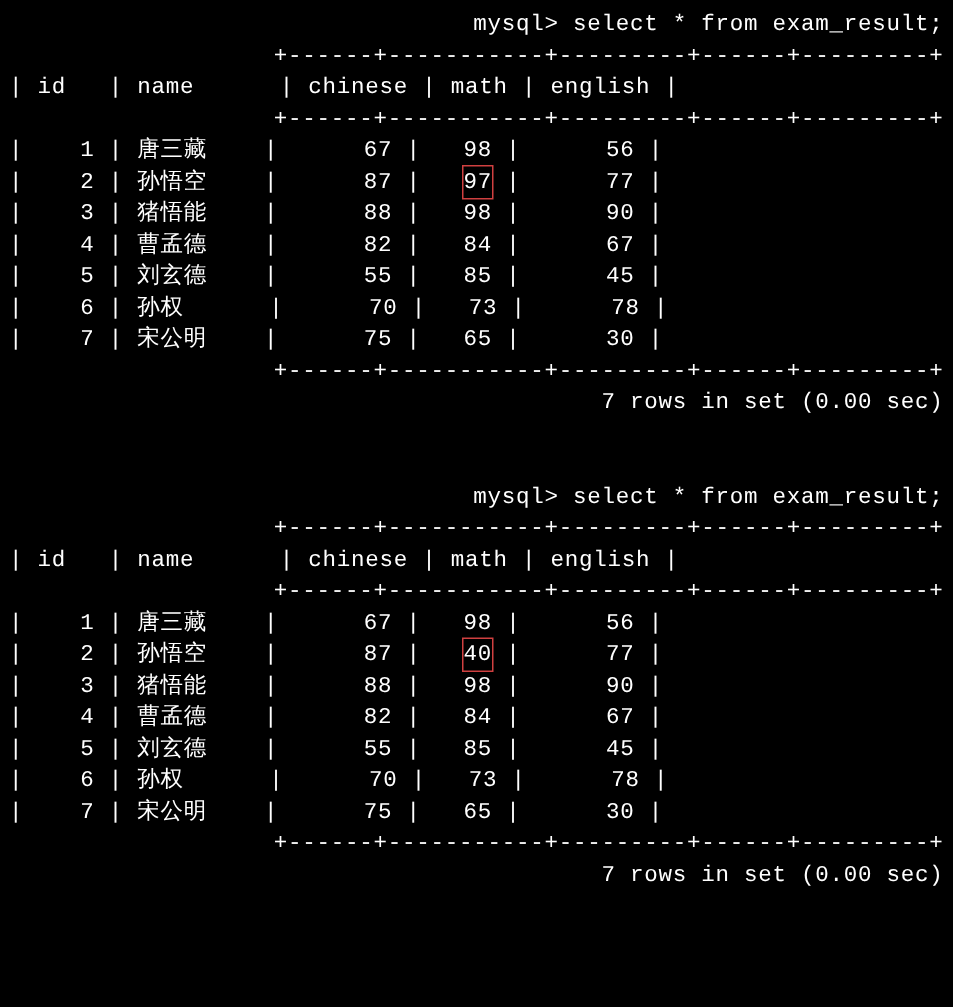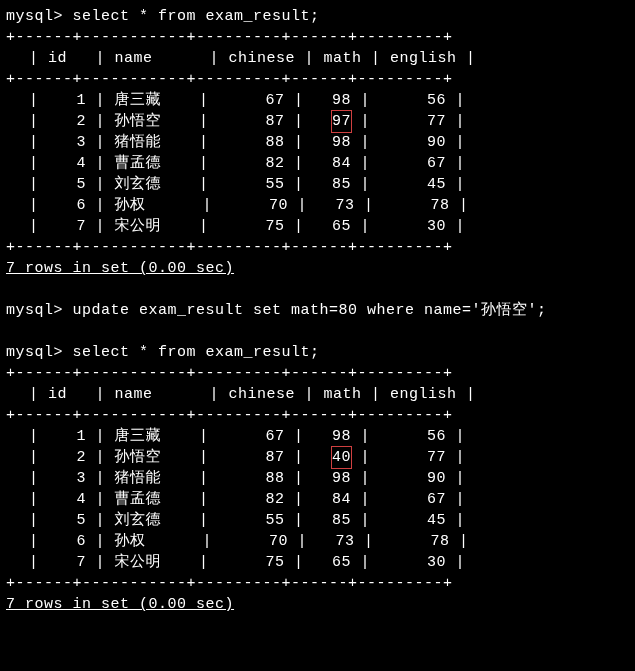--- a/index.html
+++ b/index.html
@@ -1,48 +1,47 @@
 <!DOCTYPE html>
 <html><head>
   <meta charset="utf-8">
   <style>
     * {
       margin: 0;
       padding: 0;
       box-sizing: border-box;
+      text-align: right;
     }
     body {
       background: #000;
       color: #fff;
       font-family: 'Consolas', 'Courier New', monospace;
       font-size: 15px;
       line-height: 1.4;
       padding: 6px;
       width: 635px;
       letter-spacing: 0.5px;
     }
     .prompt {
       white-space: pre;
     }
     .border-row {
       white-space: pre;
     }
     .header-row, .data-row {
       white-space: pre;
       display: flex;
-      margin-left: 23px;
     }
     .highlight {
       border: 1px solid #d04040;
       margin: -1px;
       display: inline-block;
     }
     .status {
       white-space: pre;
-      text-decoration: underline;
     }
     .blank {
       height: 1.4em;
     }
   </style>
 </head>
 <body>
 
 <div id="root">
     <div class="prompt">mysql&gt; select * from exam_result;</div>
@@ -52,21 +51,20 @@
     <div class="data-row">|    1 | 唐三藏    |      67 |   98 |      56 |</div>
     <div class="data-row">|    2 | 孙悟空    |      87 |   <span class="highlight">97</span> |      77 |</div>
     <div class="data-row">|    3 | 猪悟能    |      88 |   98 |      90 |</div>
     <div class="data-row">|    4 | 曹孟德    |      82 |   84 |      67 |</div>
     <div class="data-row">|    5 | 刘玄德    |      55 |   85 |      45 |</div>
     <div class="data-row">|    6 | 孙权      |      70 |   73 |      78 |</div>
     <div class="data-row">|    7 | 宋公明    |      75 |   65 |      30 |</div>
     <div class="border-row">+------+-----------+---------+------+---------+</div>
     <div class="status">7 rows in set (0.00 sec)</div>
     <div class="blank"></div>
-    <div class="prompt">mysql&gt; update exam_result set math=80 where name='孙悟空';</div>
     <div class="blank"></div>
     <div class="prompt">mysql&gt; select * from exam_result;</div>
     <div class="border-row">+------+-----------+---------+------+---------+</div>
     <div class="header-row">| id   | name      | chinese | math | english |</div>
     <div class="border-row">+------+-----------+---------+------+---------+</div>
     <div class="data-row">|    1 | 唐三藏    |      67 |   98 |      56 |</div>
     <div class="data-row">|    2 | 孙悟空    |      87 |   <span class="highlight">40</span> |      77 |</div>
     <div class="data-row">|    3 | 猪悟能    |      88 |   98 |      90 |</div>
     <div class="data-row">|    4 | 曹孟德    |      82 |   84 |      67 |</div>
     <div class="data-row">|    5 | 刘玄德    |      55 |   85 |      45 |</div>

